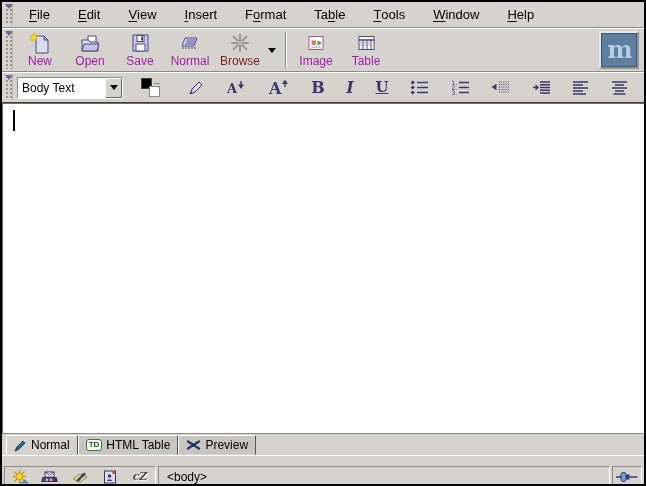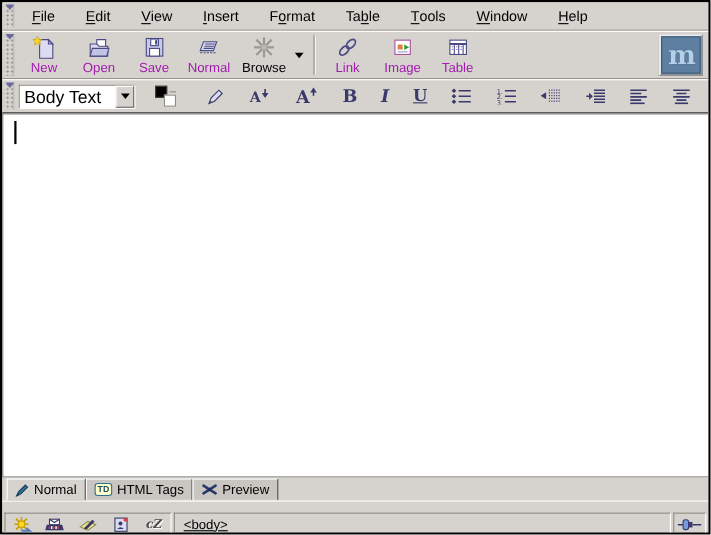--- a/index.html
+++ b/index.html
@@ -37,21 +37,21 @@
     border-top:1px solid #fff; border-bottom:1px solid #8e8c86;
     background:#d6d3ce; padding-right:3px;
   }
   .tbtn {
     display:flex; flex-direction:column; align-items:center; justify-content:center;
     min-width:50px; padding:1px 4px 2px; background:none; border:1px solid transparent;
     font-family:inherit; cursor:default;
   }
   .tbtn .ticon { height:22px; display:flex; align-items:flex-end; justify-content:center; }
   .tbtn .lbl { font-size:12px; color:#a21caf; line-height:14px; }
-  .tbtn.disabled .lbl { color:#000000; }
+  .tbtn.disabled .lbl { color:#7f1d1d; }
   .drop-arrow {
     width:14px; display:flex; align-items:center; justify-content:center;
     border:1px solid transparent; margin-right:2px;
   }
   .drop-arrow::after {
     content:""; border-left:4px solid transparent; border-right:4px solid transparent;
     border-top:5px solid #000;
   }
   .sep-v { width:2px; margin:3px 4px; border-left:1px solid #8e8c86; border-right:1px solid #fff; }
   .spacer { flex:1; }
@@ -67,21 +67,21 @@
   
   .fbar {
     height:31px; display:flex; align-items:center;
     border-top:1px solid #fff; border-bottom:1px solid #40403e;
     background:#d6d3ce; padding-right:6px;
   }
   .combo {
     display:flex; align-items:stretch; height:22px; margin-left:2px;
     border:1px solid; border-color:#8e8c86 #fff #fff #8e8c86; background:#fff; width:106px;
   }
-  .combo-value { flex:1; font-size:16px; padding:3px 4px; color:#000; }
+  .combo-value { flex:1; font-size:12px; padding:3px 4px; color:#000; }
   .combo-arrow {
     width:17px; background:#d6d3ce; border:1px solid; border-color:#fff #6e6c66 #6e6c66 #fff;
     display:flex; align-items:center; justify-content:center;
   }
   .combo-arrow::after {
     content:""; border-left:4px solid transparent; border-right:4px solid transparent;
     border-top:5px solid #000;
   }
   .ficons { flex:1; display:flex; align-items:center; justify-content:space-between; padding:0 10px 0 18px; }
   .fico { display:flex; align-items:center; justify-content:center; height:24px; cursor:default; }
@@ -116,21 +116,21 @@
   .src-html { font:bold 9px/1 "DejaVu Sans Mono", monospace; color:#2a2a7a; letter-spacing:-0.5px; }
   
   .statusbar {
     height:29px; display:flex; align-items:center; gap:2px;
     background:#d6d3ce; border-top:1px solid #fff; padding:16px 2px 3px 2px;
   }
   .panel { height:22px; border:1px solid; border-color:#8e8c86 #fff #fff #8e8c86; display:flex; align-items:center; }
   .comp-icons { padding:0 6px; gap:12px; }
   .comp-icons .cicon { display:flex; align-items:center; justify-content:center; width:18px; height:16px; cursor:default; }
   .elem-path { flex:1; padding:0 8px; font-size:12px; color:#000; }
-  .elem-tag { cursor:default;text-decoration:underline; }
+  .elem-tag { cursor:default; }
   .plug-panel { width:30px; justify-content:center; }
   .cz { font:bold italic 11px/1 "DejaVu Serif", serif; color:#4a4a4a; text-shadow:1px 1px 0 #fff; }
 </style>
 </head>
 <body>
 
 <div class="window">
 
   <div class="menubar">
     <div class="grippy"></div>
@@ -202,29 +202,20 @@
           <circle cx="11" cy="11" r="2.5" fill="#b8b6b0"></circle>
         </svg>
       </span>
       <span class="lbl">Browse</span>
     </button>
 
     <div class="drop-arrow"></div>
 
     <div class="sep-v"></div>
 
-    <button class="tbtn">
-      <span class="ticon">
-        <svg width="22" height="22" viewBox="0 0 22 22">
-          <ellipse cx="8" cy="14" rx="5" ry="3" fill="none" stroke="#4a4a85" stroke-width="1.6" transform="rotate(-45 8 14)"></ellipse>
-          <ellipse cx="14" cy="8" rx="5" ry="3" fill="none" stroke="#4a4a85" stroke-width="1.6" transform="rotate(-45 14 8)"></ellipse>
-        </svg>
-      </span>
-      <span class="lbl">Link</span>
-    </button>
 
     <button class="tbtn">
       <span class="ticon">
         <svg width="22" height="22" viewBox="0 0 22 22">
           <rect x="4" y="4.5" width="14" height="13" fill="#fff" stroke="#a850a0"></rect>
           <rect x="6.5" y="8.5" width="4.5" height="4.5" fill="#e08040"></rect>
           <path d="M12.5 8.5 L17 11 L12.5 13.5 z" fill="#2ca02c"></path>
           <rect x="6.5" y="14.5" width="9" height="1.3" fill="#b0b0d8"></rect>
         </svg>
       </span>
@@ -371,21 +362,21 @@
   <div class="tabrow">
     <div class="tab active">
       <svg width="13" height="13" viewBox="0 0 13 13">
         <path d="M1 12 L3 8 L9 2 L11 4 L5 10 z" fill="#2e6e8e" stroke="#1d3d5d"></path>
         <path d="M1 12 L3.4 11 L2 9.6 z" fill="#1d3d5d"></path>
       </svg>
       <span>Normal</span>
     </div>
     <div class="tab">
       <span class="badge-td">TD</span>
-      <span>HTML Tags</span>
+      <span>HTML Table</span>
     </div>
     <div class="tab">
       <svg width="15" height="12" viewBox="0 0 15 12">
         <g stroke="#2a3a6a" stroke-width="2.4" stroke-linecap="round">
           <path d="M2 2.5 L13 9.5 M13 2.5 L2 9.5"></path>
         </g>
         <circle cx="7.5" cy="6" r="1.6" fill="#1a2a5a"></circle>
       </svg>
       <span>Preview</span>
     </div>

